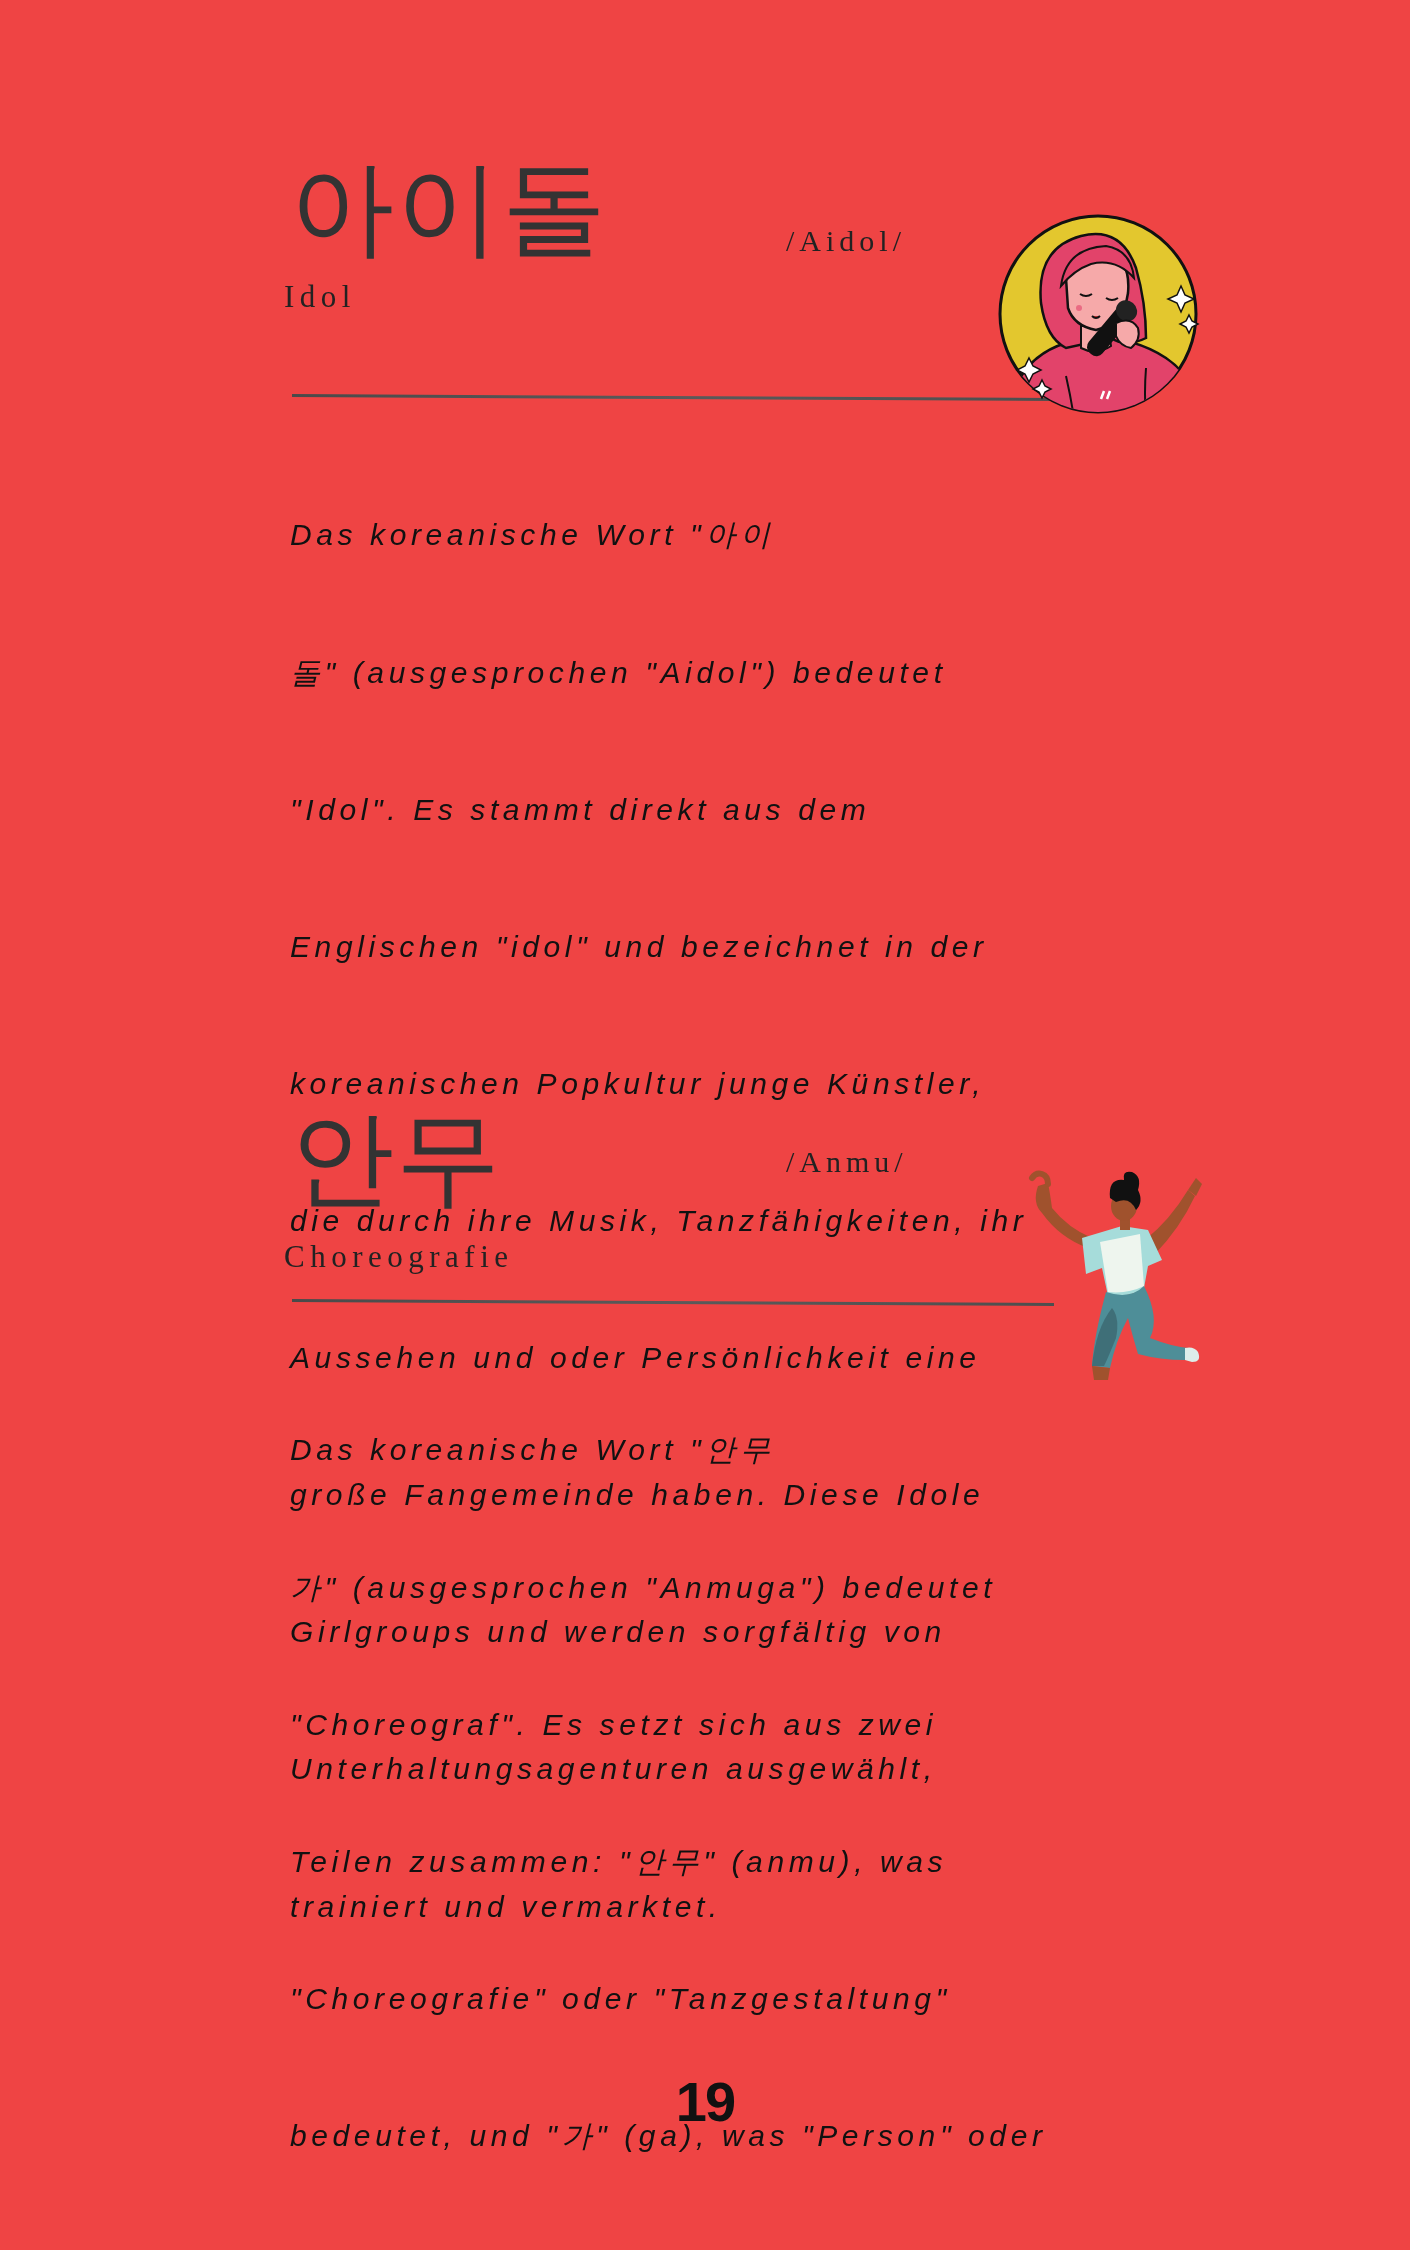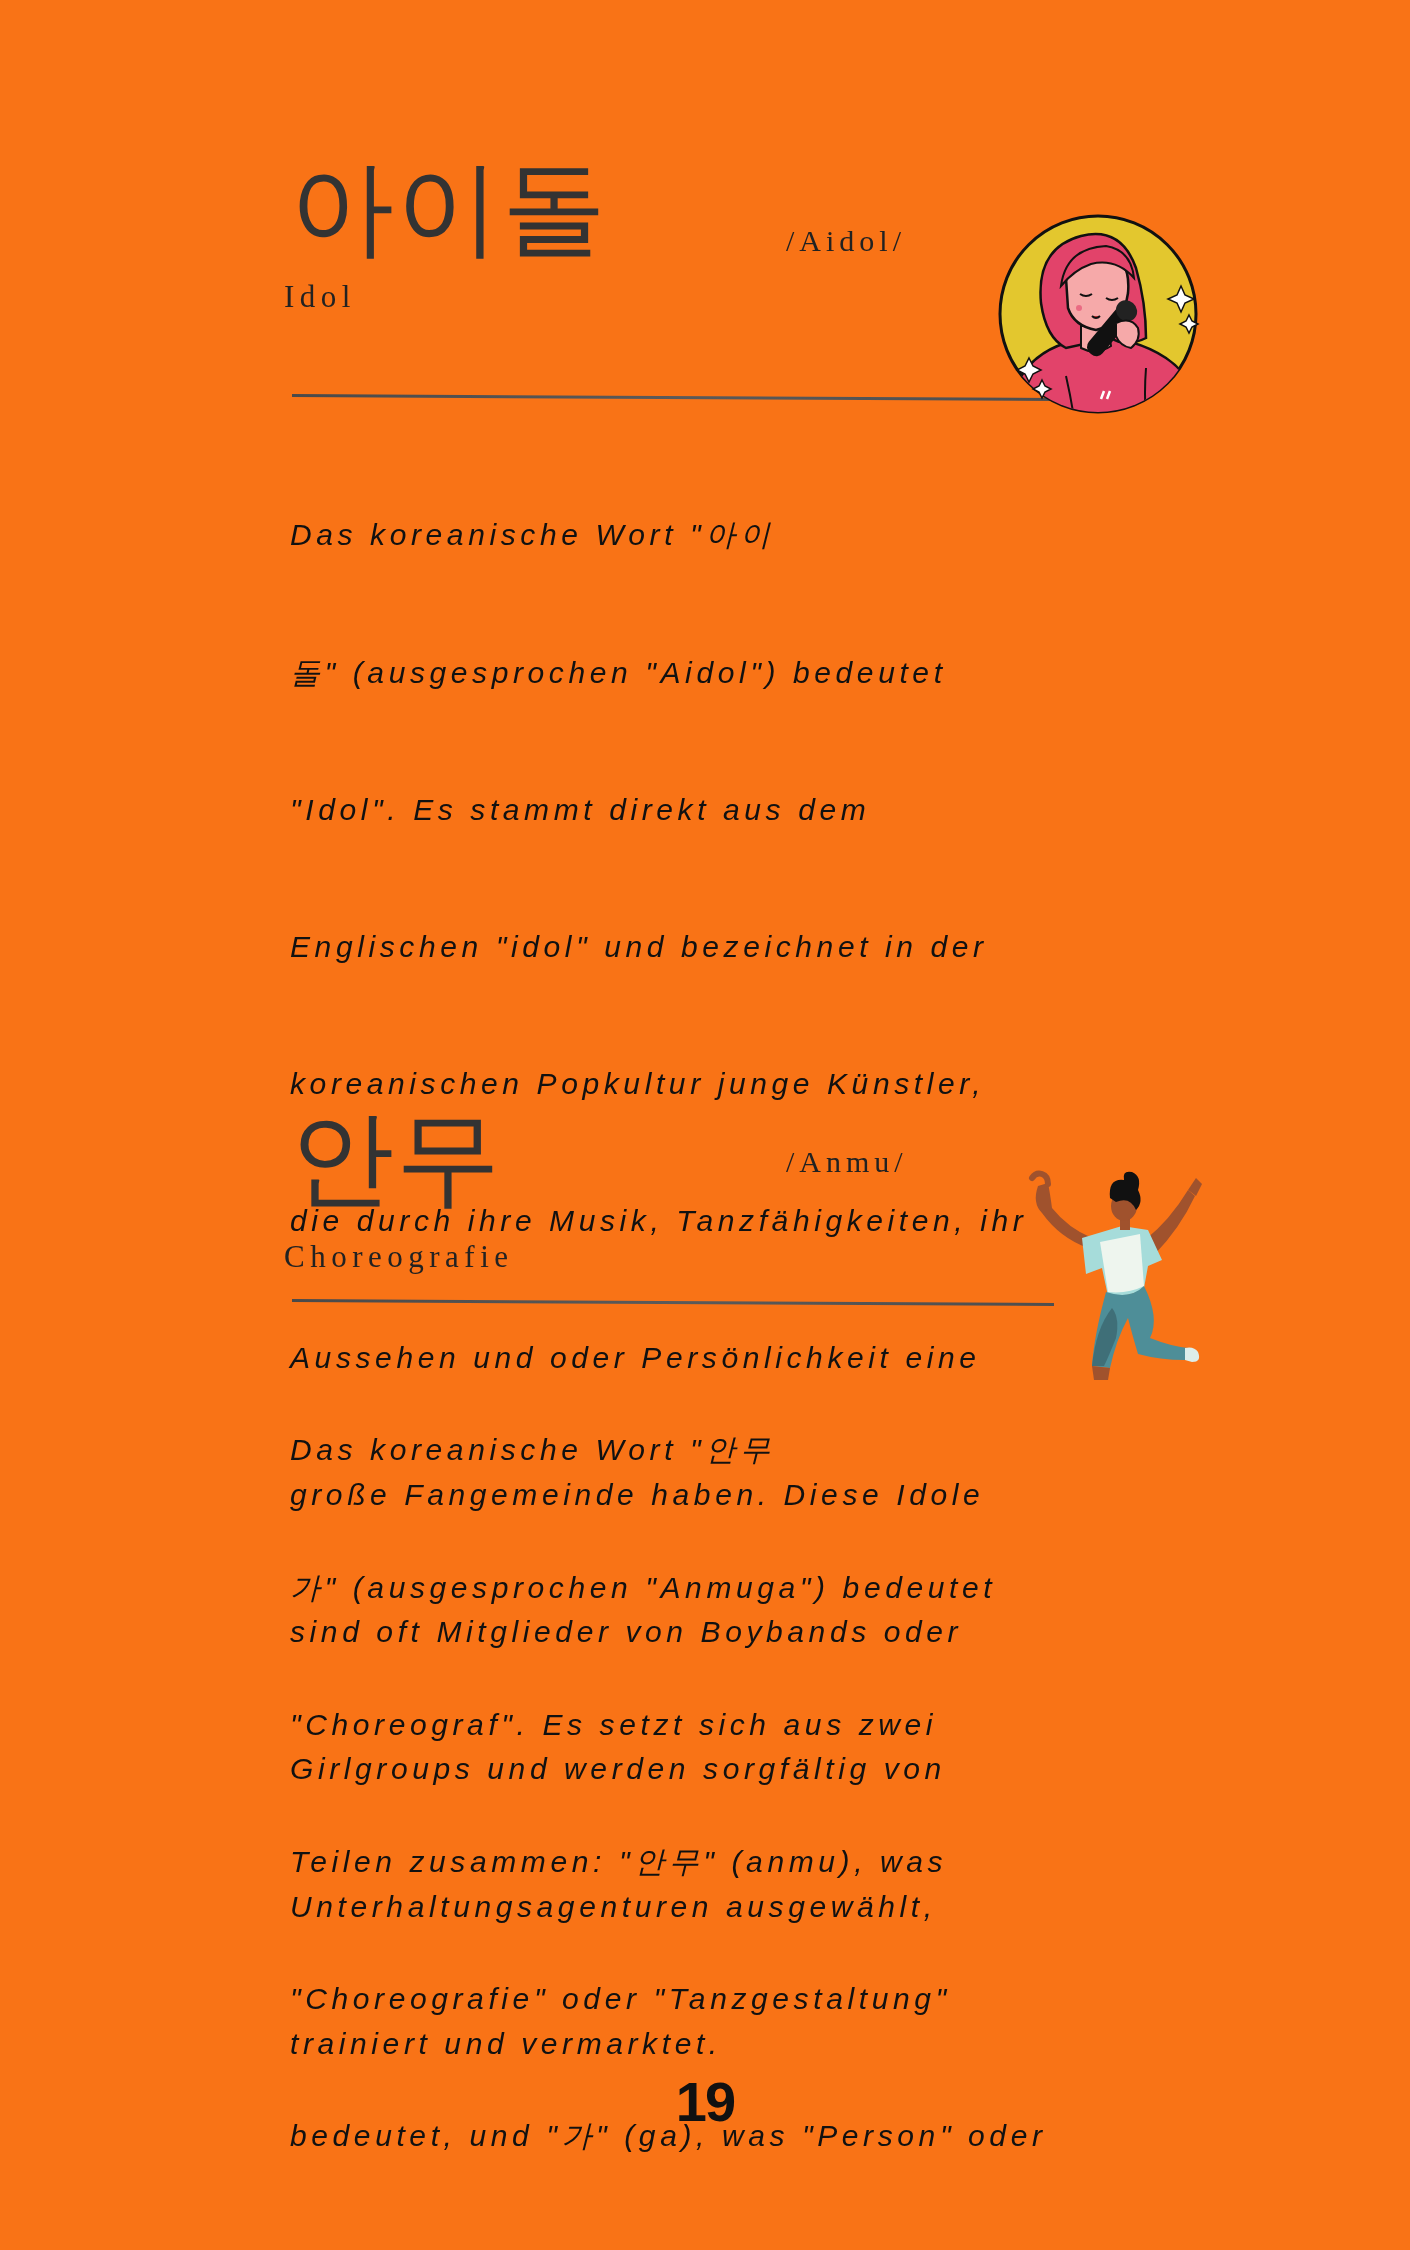--- a/index.html
+++ b/index.html
@@ -1,17 +1,17 @@
 <!DOCTYPE html>
 <html><head>
 <meta charset="utf-8">
 <style>
   html, body { margin: 0; padding: 0; background: #ffffff; }
   body { width: 1410px; height: 2250px; position: relative; overflow: hidden; }
-  .page { position: absolute; left: 0; top: 0; width: 1410px; height: 2250px; background: #f97316; }
+  .page { position: absolute; left: 0; top: 0; width: 1410px; height: 2250px; background: #ef4444; }
 
   .kr-title {
     position: absolute; left: 290px;
     font-family: "DejaVu Sans", sans-serif;
     font-size: 104px; line-height: 1; color: #333333; font-weight: normal;
     letter-spacing: 2px;
   }
   .romanization {
     position: absolute; left: 786px;
     font-family: "Liberation Serif", "DejaVu Serif", serif;
@@ -99,21 +99,20 @@
 
     <div class="body-text" style="top:421px;">
       <span class="line">Das koreanische Wort "아이</span>
       <span class="line">돌" (ausgesprochen "Aidol") bedeutet</span>
       <span class="line">"Idol". Es stammt direkt aus dem</span>
       <span class="line">Englischen "idol" und bezeichnet in der</span>
       <span class="line">koreanischen Popkultur junge Künstler,</span>
       <span class="line">die durch ihre Musik, Tanzfähigkeiten, ihr</span>
       <span class="line">Aussehen und oder Persönlichkeit eine</span>
       <span class="line">große Fangemeinde haben. Diese Idole</span>
-      <span class="line">sind oft Mitglieder von Boybands oder</span>
       <span class="line">Girlgroups und werden sorgfältig von</span>
       <span class="line">Unterhaltungsagenturen ausgewählt,</span>
       <span class="line">trainiert und vermarktet.</span>
     </div>
   </section>
 
   <section>
     <div class="kr-title" style="top:1106px;">안무</div>
     <div class="romanization" style="top:1147px;text-align:center;">/Anmu/</div>
     <div class="translation" style="top:1241px;">Choreografie</div>

